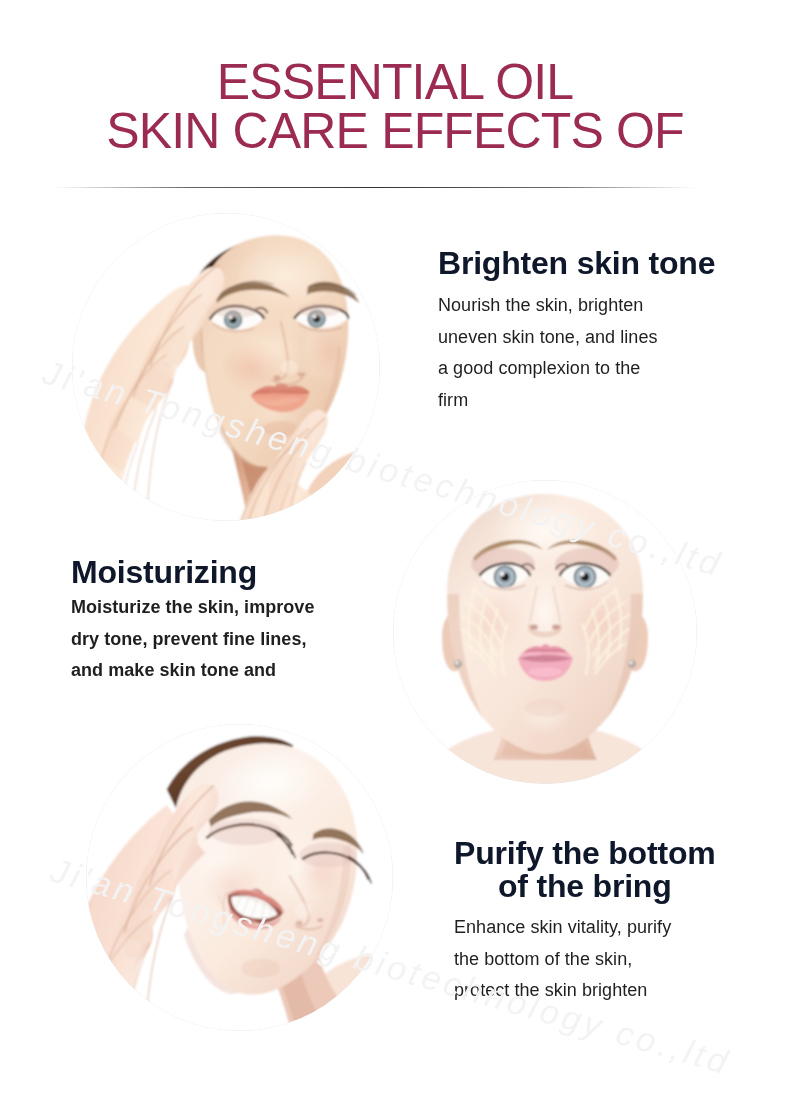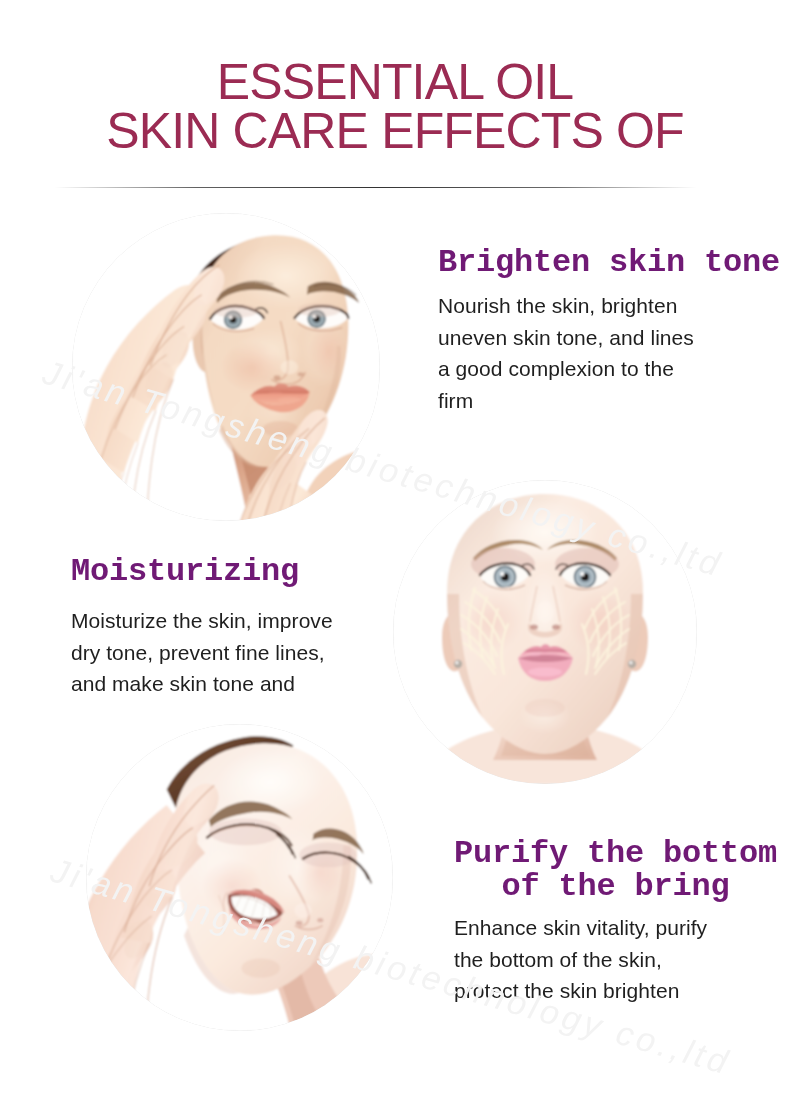--- a/index.html
+++ b/index.html
@@ -9,31 +9,31 @@
   .page{position:absolute;inset:0;}
 
   
   .title{position:absolute;left:0;top:58px;width:790px;text-align:center;
          color:#9b2b53;font-size:50px;line-height:48.5px;letter-spacing:-0.85px;
          font-weight:400;font-family:"Liberation Sans",sans-serif;}
   .divider{position:absolute;left:55px;top:187px;width:641px;height:1px;
       background:linear-gradient(to right, rgba(130,130,130,0) 0%, rgba(70,70,70,0.85) 22%, rgba(40,40,40,0.95) 50%, rgba(70,70,70,0.8) 78%, rgba(130,130,130,0) 100%);}
 
   
-  .h{color:#701a75;font-weight:700;font-family:Liberation Mono, monospace;}
+  .h{color:#0f172a;font-weight:700;font-family:Liberation Sans, sans-serif;}
   .p{color:#1f1f1f;font-family:"Liberation Sans",sans-serif;}
 
   .h{font-size:32px;line-height:36px;letter-spacing:-0.2px;}
-  .p{font-size:21px;line-height:31.6px;letter-spacing:0.05px;}
+  .p{font-size:18px;line-height:31.6px;letter-spacing:0.05px;}
 
   #b1{position:absolute;left:438px;top:245px;}
   #b1 .p{margin-top:9px;}
 
   #b2{position:absolute;left:71px;top:554px;}
-  #b2 .p{margin-top:15px;}
+  #b2 .p{margin-top:2px;font-weight:bold;}
 
   #b3{position:absolute;left:454px;top:837px;}
   #b3 .h{line-height:33px;text-align:center;}
   #b3 .p{margin-top:9px;}
 
   
   .photo{position:absolute;border-radius:50%;overflow:hidden;box-shadow:inset 0 0 0 1px rgba(205,205,205,0.55);}
   #p1{left:72px;top:213px;width:308px;height:308px;}
   #p2{left:393px;top:480px;width:304px;height:304px;}
   #p3{left:86px;top:724px;width:307px;height:307px;}

